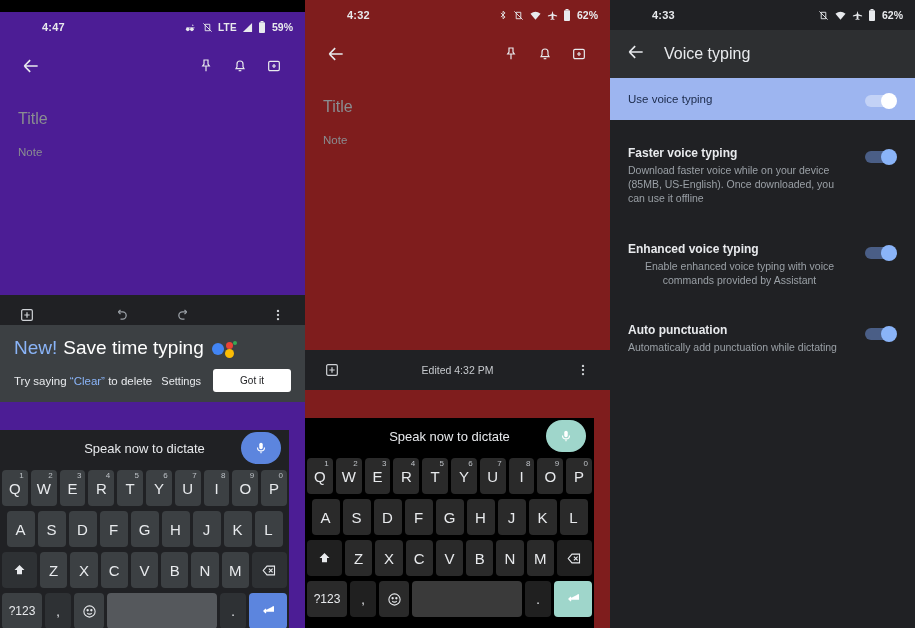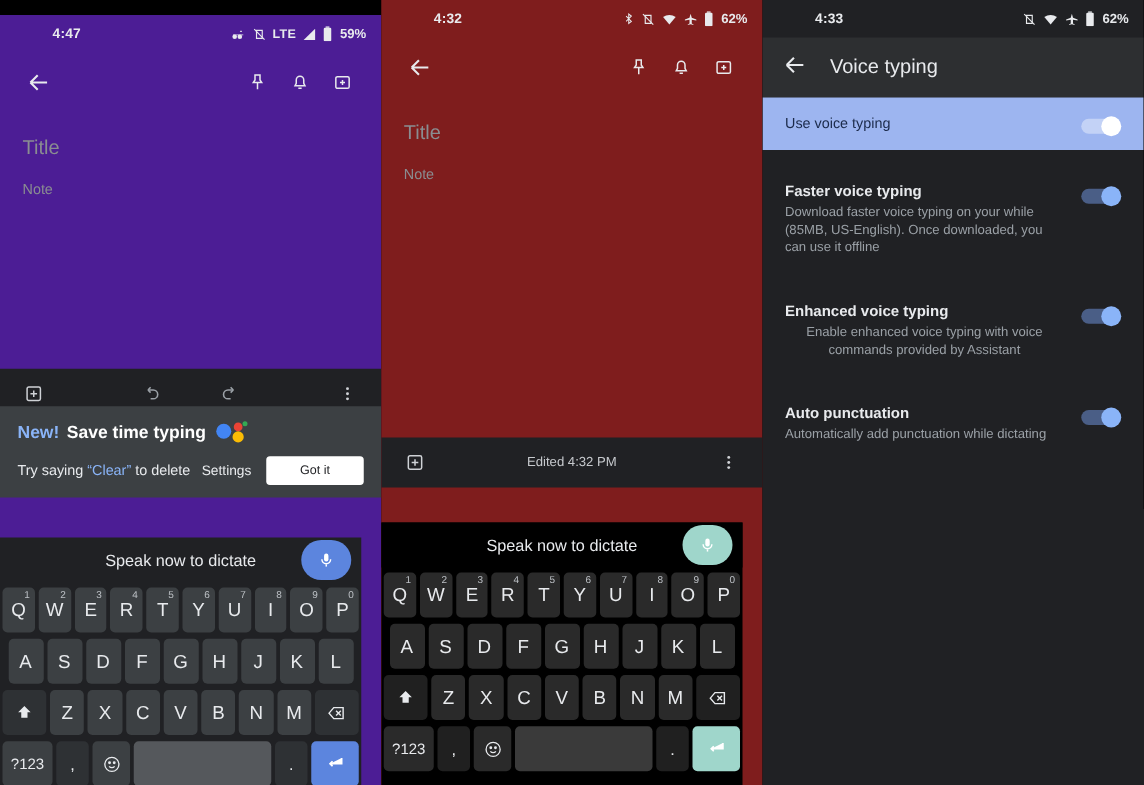--- a/index.html
+++ b/index.html
@@ -49,21 +49,21 @@
   }
   .bb-icon { width: 30px; height: 30px; display: flex; align-items: center; justify-content: center; }
   .bb-center { flex: 1; display: flex; align-items: center; justify-content: center; gap: 34px; }
   .edited-label { font-size: 10.5px; color: #c6c9cd; }
 
   
   .promo {
     position: absolute; left: 0; right: 0;
     background: #3c4043; padding: 12px 14px 10px 14px;
   }
-  .promo-head { font-size: 14px; font-weight: bold; color: #ffffff; display: flex; align-items: flex-start; }
+  .promo-head { font-size: 19px; font-weight: normal; color: #ffffff; display: flex; align-items: flex-end; }
   .promo-new { color: #8ab4f8; margin-right: 6px; }
   .gdots { display: inline-block; position: relative; width: 28px; height: 18px; margin-left: 8px; }
   .gd { position: absolute; border-radius: 50%; }
   .gd-blue   { width: 12px; height: 12px; background: #4285f4; left: 0;  top: 2px; }
   .gd-red    { width: 7px;  height: 7px;  background: #ea4335; left: 14px; top: 1px; }
   .gd-yellow { width: 9px;  height: 9px;  background: #fbbc04; left: 13px; top: 8px; }
   .gd-green  { width: 4px;  height: 4px;  background: #34a853; left: 21px; top: 0px; }
   .promo-sub-row { display: flex; align-items: center; margin-top: 10px; }
   .promo-sub { font-size: 11.5px; color: #e8eaed; }
   .promo-clear { color: #8ab4f8; }
@@ -625,21 +625,21 @@
         <span class="track"></span>
           <span class="knob"></span>
       </span>
     </div>
 
     <div style="height:12px;"></div>
 
     <div class="set-row">
       <span class="set-row-text">
         <span class="set-row-title" style="display:block;">Faster voice typing</span>
-        <span class="set-row-sub" style="display:block;">Download faster voice typing on your while (85MB, US-English). Once downloaded, you can use it offline</span>
+        <span class="set-row-sub" style="display:block;">Download faster voice while on your device (85MB, US-English). Once downloaded, you can use it offline</span>
       </span>
       <span class="switch sw-on-blue">
         <span class="track"></span>
           <span class="knob"></span>
       </span>
     </div>
 
     <div style="height:16px;"></div>
 
     <div class="set-row">

